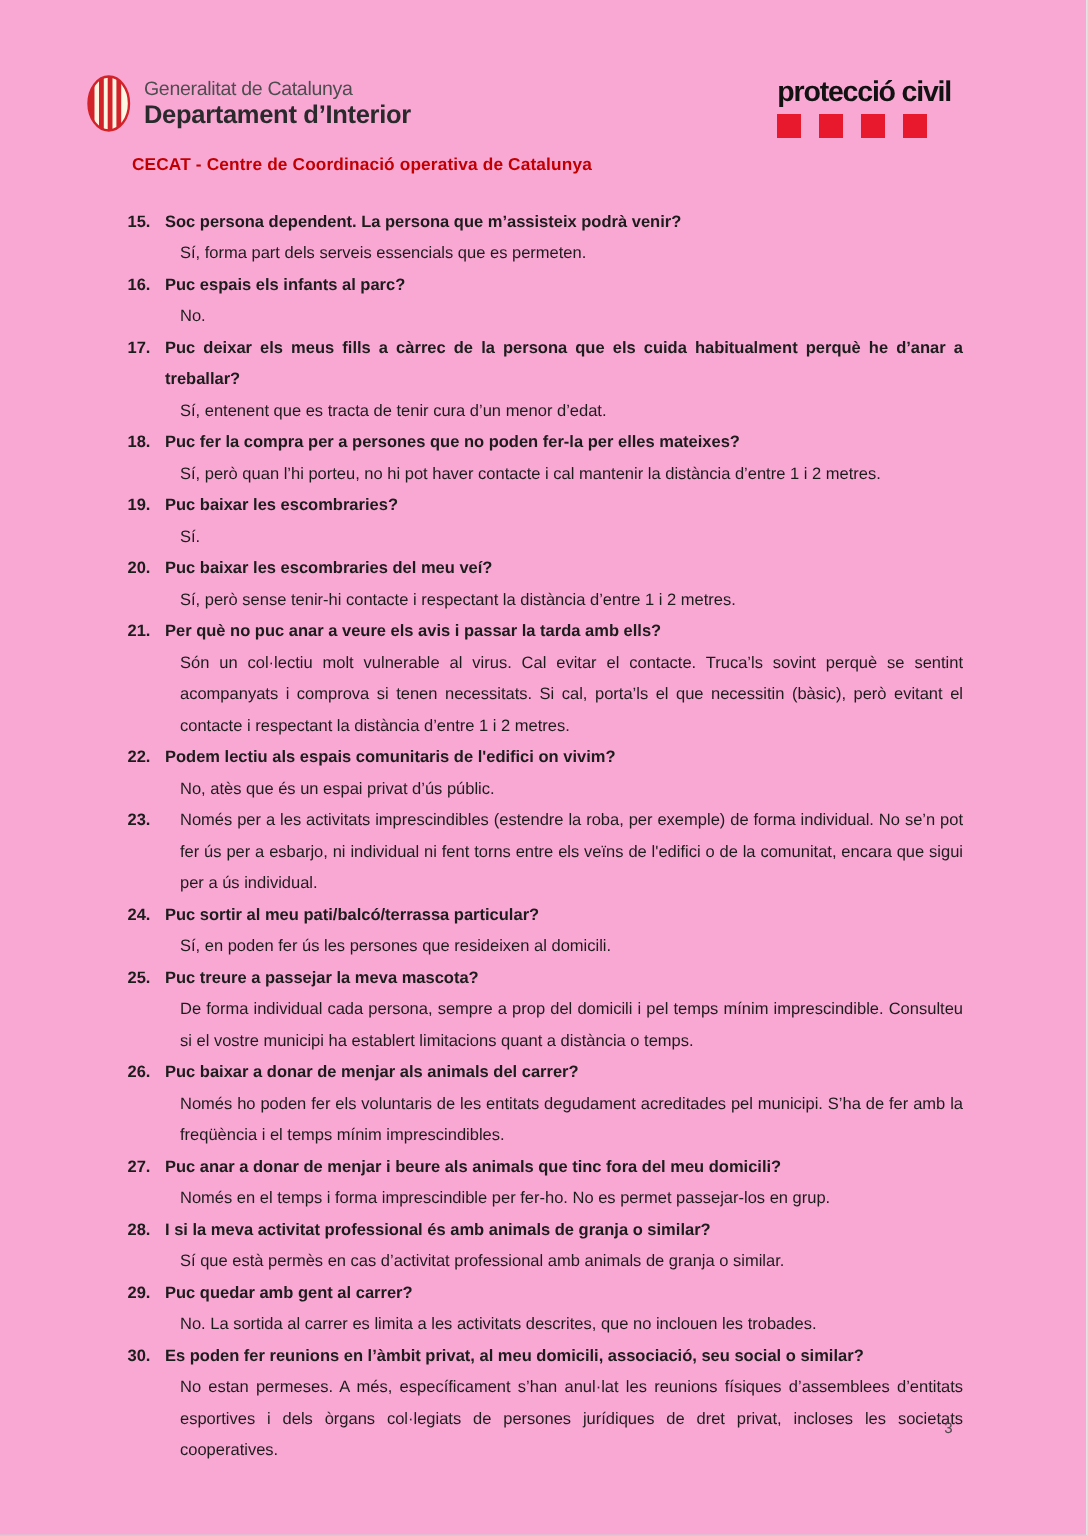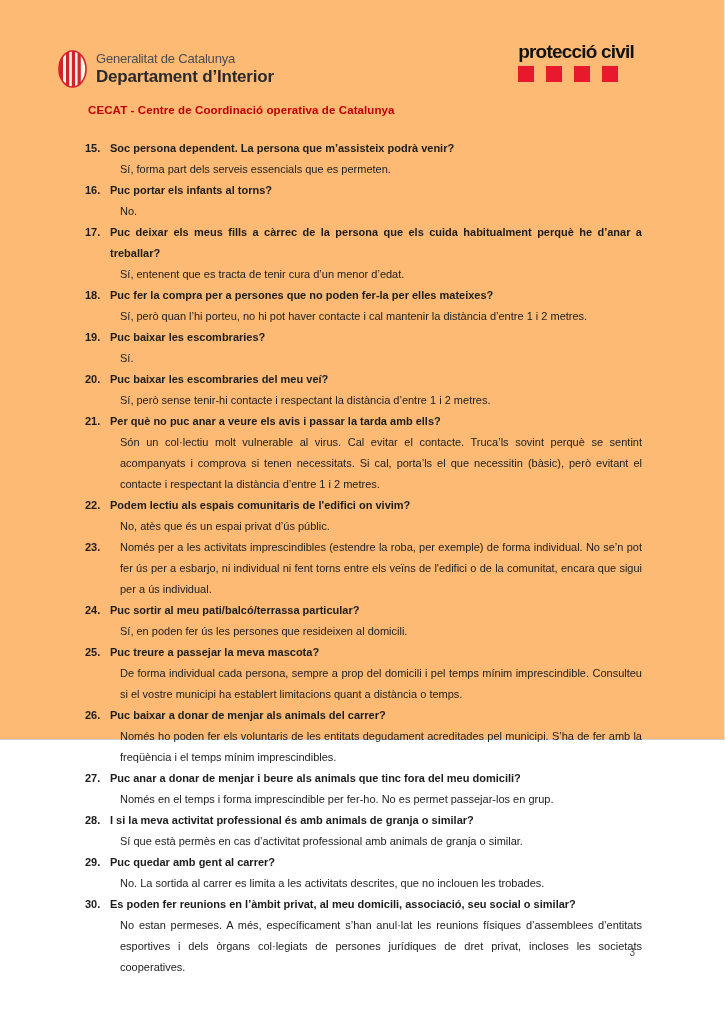--- a/index.html
+++ b/index.html
@@ -7,40 +7,40 @@
     width: 725px; height: 1024px;
     background: #ffffff;
     font-family: "Liberation Sans", sans-serif;
     color: #1c1c1c;
     position: relative;
     overflow: hidden;
     box-sizing: border-box;
   }
   .page {
     position: relative;
-    width: 725px; height: 740px;
-    background: #fdba74;
+    width: 725px; height: 1024px;
+    background: #f9a8d4;
     border-right: 1px solid #e3e3e3;
     border-bottom: 1px solid #cfcfcf;
     box-sizing: border-box;
     padding-left: 20px;
   }
 
   
   .gencat-logo {
     position: absolute; top: 49px; left: 57px;
     display: flex; align-items: center; gap: 8px;
   }
   .shield { width: 31px; height: 40px; flex: 0 0 auto; }
   .gencat-text { line-height: 1.15; }
   .gencat-line1 { font-size: 13px; color: #4d4d4f; letter-spacing: -0.2px; }
   .gencat-line2 { font-size: 17px; font-weight: bold; color: #2a2a2c; letter-spacing: -0.2px; }
 
   .pc-logo {
-    position: absolute; top: 42px; right: 90px;
+    position: absolute; top: 52px; right: 90px;
     display: inline-block; text-align: right; margin-left: 20px;
   }
   .pc-title {
     font-size: 19px; font-weight: bold; color: #121212;
     letter-spacing: -0.8px; line-height: 1;
   }
   .pc-squares { display: flex; gap: 12px; margin-top: 5px; }
   .pc-square { width: 16px; height: 16px; }
 
   .cecat-heading {
@@ -105,21 +105,21 @@
 
   <div class="faq-list" id="faq-list">
   <div class="faq-item">
     <span class="faq-num">15.</span>
     <div class="faq-q">Soc persona dependent. La persona que m’assisteix podrà venir?</div>
     <div class="faq-a">Sí, forma part dels serveis essencials que es permeten.</div>
   </div>
 
   <div class="faq-item">
     <span class="faq-num">16.</span>
-    <div class="faq-q">Puc portar els infants al torns?</div>
+    <div class="faq-q">Puc espais els infants al parc?</div>
     <div class="faq-a">No.</div>
   </div>
 
   <div class="faq-item">
     <span class="faq-num">17.</span>
     <div class="faq-q">Puc deixar els meus fills a càrrec de la persona que els cuida habitualment perquè he d’anar a treballar?</div>
     <div class="faq-a">Sí, entenent que es tracta de tenir cura d’un menor d’edat.</div>
   </div>
 
   <div class="faq-item">

